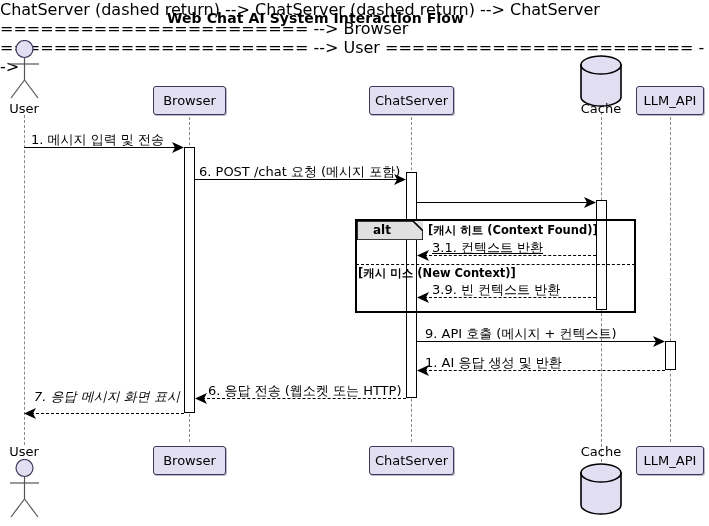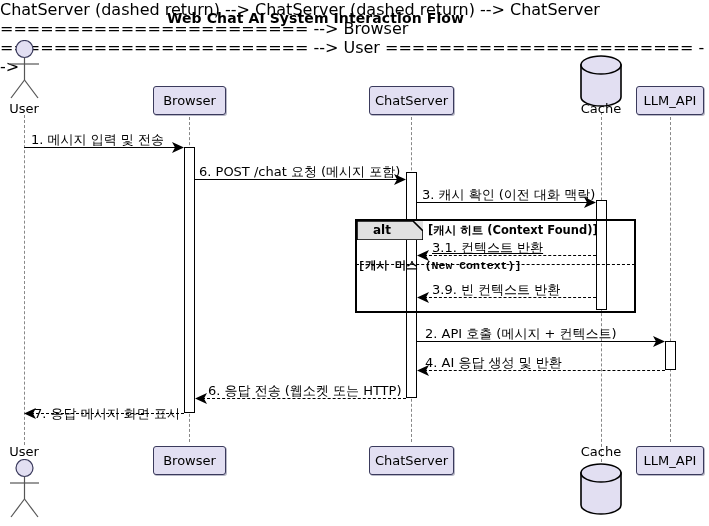--- a/index.html
+++ b/index.html
@@ -166,21 +166,20 @@
   
   <div class="msg-label" style="left:199px;top:165px;">6. POST /chat 요청 (메시지 포함)</div>
   <div class="msg-line" style="left:195px;top:179px;width:205px;"></div>
   <div class="arrowhead" style="left:394px;top:174px;">
     <svg width="12" height="11" viewBox="0 0 12 11">
         <path d="M0,0 L12,5.5 L0,11 L3,5.5 Z" fill="#000"></path>
       </svg>
   </div>
 
   
-  <div class="msg-label" style="left:422px;top:188px;">3. 캐시 확인 (이전 대화 맥락)</div>
   <div class="msg-line" style="left:417px;top:202px;width:173px;"></div>
   <div class="arrowhead" style="left:584px;top:197px;">
     <svg width="12" height="11" viewBox="0 0 12 11">
         <path d="M0,0 L12,5.5 L0,11 L3,5.5 Z" fill="#000"></path>
       </svg>
   </div>
 
   
   <div class="frag" style="left:355px;top:219px;width:281px;height:94px;"></div>
 
@@ -197,60 +196,60 @@
   <div class="msg-label" style="left:432px;top:241px;text-decoration:underline;">3.1. 컨텍스트 반환</div>
   <div class="msg-line dashed" style="left:424px;top:255px;width:172px;"></div>
   <div class="arrowhead" style="left:417px;top:250px;">
     <svg width="12" height="11" viewBox="0 0 12 11">
         <path d="M12,0 L0,5.5 L12,11 L9,5.5 Z" fill="#000"></path>
       </svg>
   </div>
 
   
   <div class="frag-divider" style="left:356px;top:264px;width:279px;"></div>
-  <div class="frag-guard" style="left:358px;top:258px;font-family:Liberation Mono, monospace;">[캐시 미스 (New Context)]</div>
+  <div class="frag-guard" style="left:358px;top:266px;">[캐시 미스 (New Context)]</div>
 
    ChatServer (dashed return) --&gt;
   <div class="msg-label" style="left:432px;top:283px;">3.9. 빈 컨텍스트 반환</div>
   <div class="msg-line dashed" style="left:424px;top:297px;width:172px;"></div>
   <div class="arrowhead" style="left:417px;top:292px;">
     <svg width="12" height="11" viewBox="0 0 12 11">
         <path d="M12,0 L0,5.5 L12,11 L9,5.5 Z" fill="#000"></path>
       </svg>
   </div>
 
   
-  <div class="msg-label" style="left:425px;top:327px;">2. API 호출 (메시지 + 컨텍스트)</div>
+  <div class="msg-label" style="left:425px;top:327px;">9. API 호출 (메시지 + 컨텍스트)</div>
   <div class="msg-line" style="left:417px;top:341px;width:242px;"></div>
   <div class="arrowhead" style="left:653px;top:336px;">
     <svg width="12" height="11" viewBox="0 0 12 11">
         <path d="M0,0 L12,5.5 L0,11 L3,5.5 Z" fill="#000"></path>
       </svg>
   </div>
 
    ChatServer ======================= --&gt;
-  <div class="msg-label" style="left:425px;top:356px;">4. AI 응답 생성 및 반환</div>
+  <div class="msg-label" style="left:425px;top:356px;">1. AI 응답 생성 및 반환</div>
   <div class="msg-line dashed" style="left:424px;top:370px;width:241px;"></div>
   <div class="arrowhead" style="left:417px;top:365px;">
     <svg width="12" height="11" viewBox="0 0 12 11">
         <path d="M12,0 L0,5.5 L12,11 L9,5.5 Z" fill="#000"></path>
       </svg>
   </div>
 
    Browser ======================= --&gt;
   <div class="msg-label" style="left:208px;top:384px;text-align:right;">6. 응답 전송 (웹소켓 또는 HTTP)</div>
   <div class="msg-line dashed" style="left:202px;top:398px;width:204px;"></div>
   <div class="arrowhead" style="left:195px;top:393px;">
     <svg width="12" height="11" viewBox="0 0 12 11">
         <path d="M12,0 L0,5.5 L12,11 L9,5.5 Z" fill="#000"></path>
       </svg>
   </div>
 
    User ======================= --&gt;
-  <div class="msg-label" style="left:34px;top:407px;">7. 응답 메시지 화면 표시</div>
+  <div class="msg-label" style="left:34px;top:390px;font-style:italic;">7. 응답 메시지 화면 표시</div>
   <div class="msg-line dashed" style="left:31px;top:413px;width:153px;"></div>
   <div class="arrowhead" style="left:24px;top:408px;">
     <svg width="12" height="11" viewBox="0 0 12 11">
         <path d="M12,0 L0,5.5 L12,11 L9,5.5 Z" fill="#000"></path>
       </svg>
   </div>
 
   
 
   

